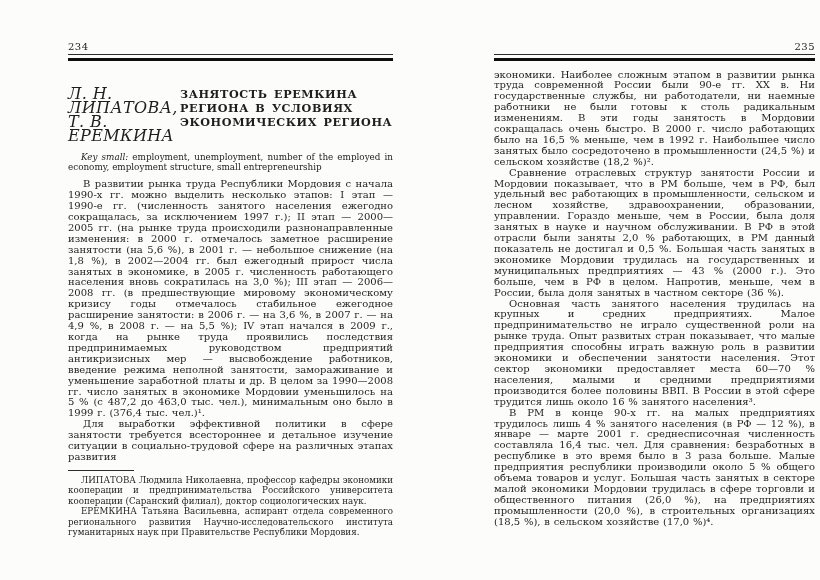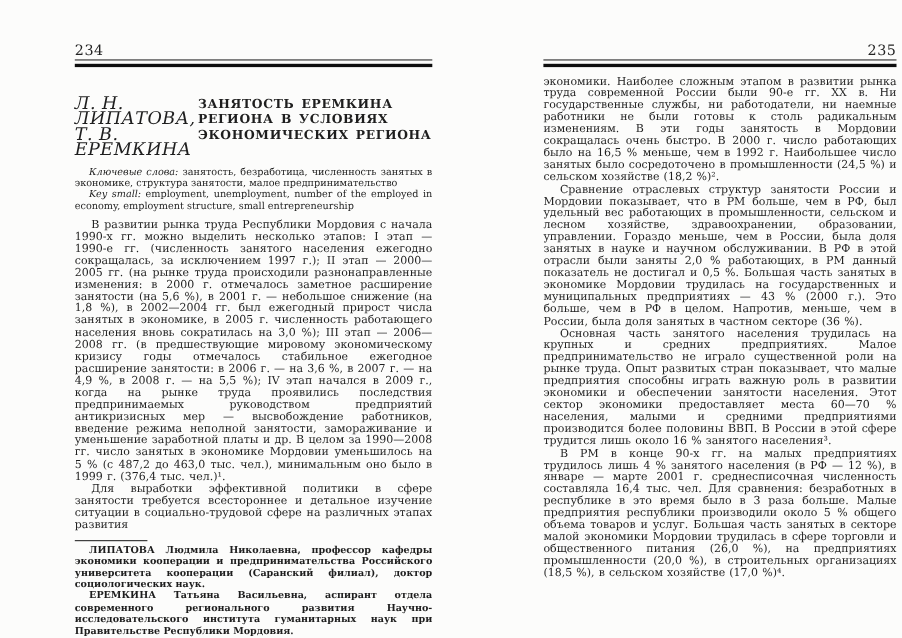--- a/index.html
+++ b/index.html
@@ -9,21 +9,21 @@
     font-family: "DejaVu Serif", "Liberation Serif", serif;
     color: #1e1e1e;
     -webkit-font-smoothing: antialiased;
   }
   .spread { position: relative; width: 820px; height: 580px; overflow: hidden; }
 
   .col { position: absolute; top: 42px; }
   .col-left  { left: 68px;  width: 325px; }
   .col-right { left: 447px; width: 321px; margin-left: 47px; }
 
-  .pagehead { font-size: 13px; line-height: 10px; letter-spacing: 0.5px; color: #222; }
+  .pagehead { font-size: 10px; line-height: 10px; letter-spacing: 0.5px; color: #222; }
   .pagehead.right { text-align: right; }
 
   .double-rule {
     margin-top: 2px;
     height: 2.5px;
     border-top: 1.3px solid #2c2c2c;
     border-bottom: 3px solid #0e0e0e;
   }
 
   .byline-title { display: flex; margin-top: 26px; }
@@ -41,21 +41,21 @@
 
   .bodytext { margin-top: 7px; font-size: 10px; line-height: 10.9px;
               text-align: justify; word-spacing: 0.6px; }
   .bodytext p { margin: 0; text-indent: 15px; }
   .bodytext p.cont { text-indent: 0; }
   .col-right .bodytext { margin-top: 9px; }
 
   .fn-rule { width: 66px; border-top: 1.2px solid #2c2c2c; margin-top: 7px; }
   .footnotes { margin-top: 4px; font-size: 8.7px; line-height: 10.4px;
                text-align: justify; }
-  .footnotes p { margin: 0; text-indent: 13px; font-weight: bold; }
+  .footnotes p { margin: 0; text-indent: 13px; }
 </style>
 </head>
 <body>
 
 <div class="spread">
 
   <div class="col col-left">
     <div class="pagehead">234</div>
     <div class="double-rule"></div>
 
@@ -65,21 +65,20 @@
         <span>Т. В. ЕРЕМКИНА</span>
       </div>
       <div class="title">
         <span>ЗАНЯТОСТЬ ЕРЕМКИНА</span>
         <span>РЕГИОНА В УСЛОВИЯХ</span>
         <span>ЭКОНОМИЧЕСКИХ РЕГИОНА</span>
       </div>
     </div>
 
     <div class="keywords">
-      <p><span class="kw-label">Ключевые слова:</span><span> занятость, безработица, численность занятых в экономике, структура занятости, малое предпринимательство</span></p>
       <p><span class="kw-label">Key small:</span><span> employment, unemployment, number of the employed in economy, employment structure, small entrepreneurship</span></p>
     </div>
 
     <div class="bodytext">
       <p>В развитии рынка труда Республики Мордовия с начала 1990-х гг. можно выделить несколько этапов: I этап — 1990-е гг. (численность занятого населения ежегодно сокращалась, за исключением 1997 г.); II этап — 2000—2005 гг. (на рынке труда происходили разнонаправленные изменения: в 2000 г. отмечалось заметное расширение занятости (на 5,6 %), в 2001 г. — небольшое снижение (на 1,8 %), в 2002—2004 гг. был ежегодный прирост числа занятых в экономике, в 2005 г. численность работающего населения вновь сократилась на 3,0 %); III этап — 2006—2008 гг. (в предшествующие мировому экономическому кризису годы отмечалось стабильное ежегодное расширение занятости: в 2006 г. — на 3,6 %, в 2007 г. — на 4,9 %, в 2008 г. — на 5,5 %); IV этап начался в 2009 г., когда на рынке труда проявились последствия предпринимаемых руководством предприятий антикризисных мер — высвобождение работников, введение режима неполной занятости, замораживание и уменьшение заработной платы и др. В целом за 1990—2008 гг. число занятых в экономике Мордовии уменьшилось на 5 % (с 487,2 до 463,0 тыс. чел.), минимальным оно было в 1999 г. (376,4 тыс. чел.)¹.</p>
       <p>Для выработки эффективной политики в сфере занятости требуется всестороннее и детальное изучение ситуации в социально-трудовой сфере на различных этапах развития</p>
     </div>
 
     <div class="fn-rule"></div>
     <div class="footnotes">

